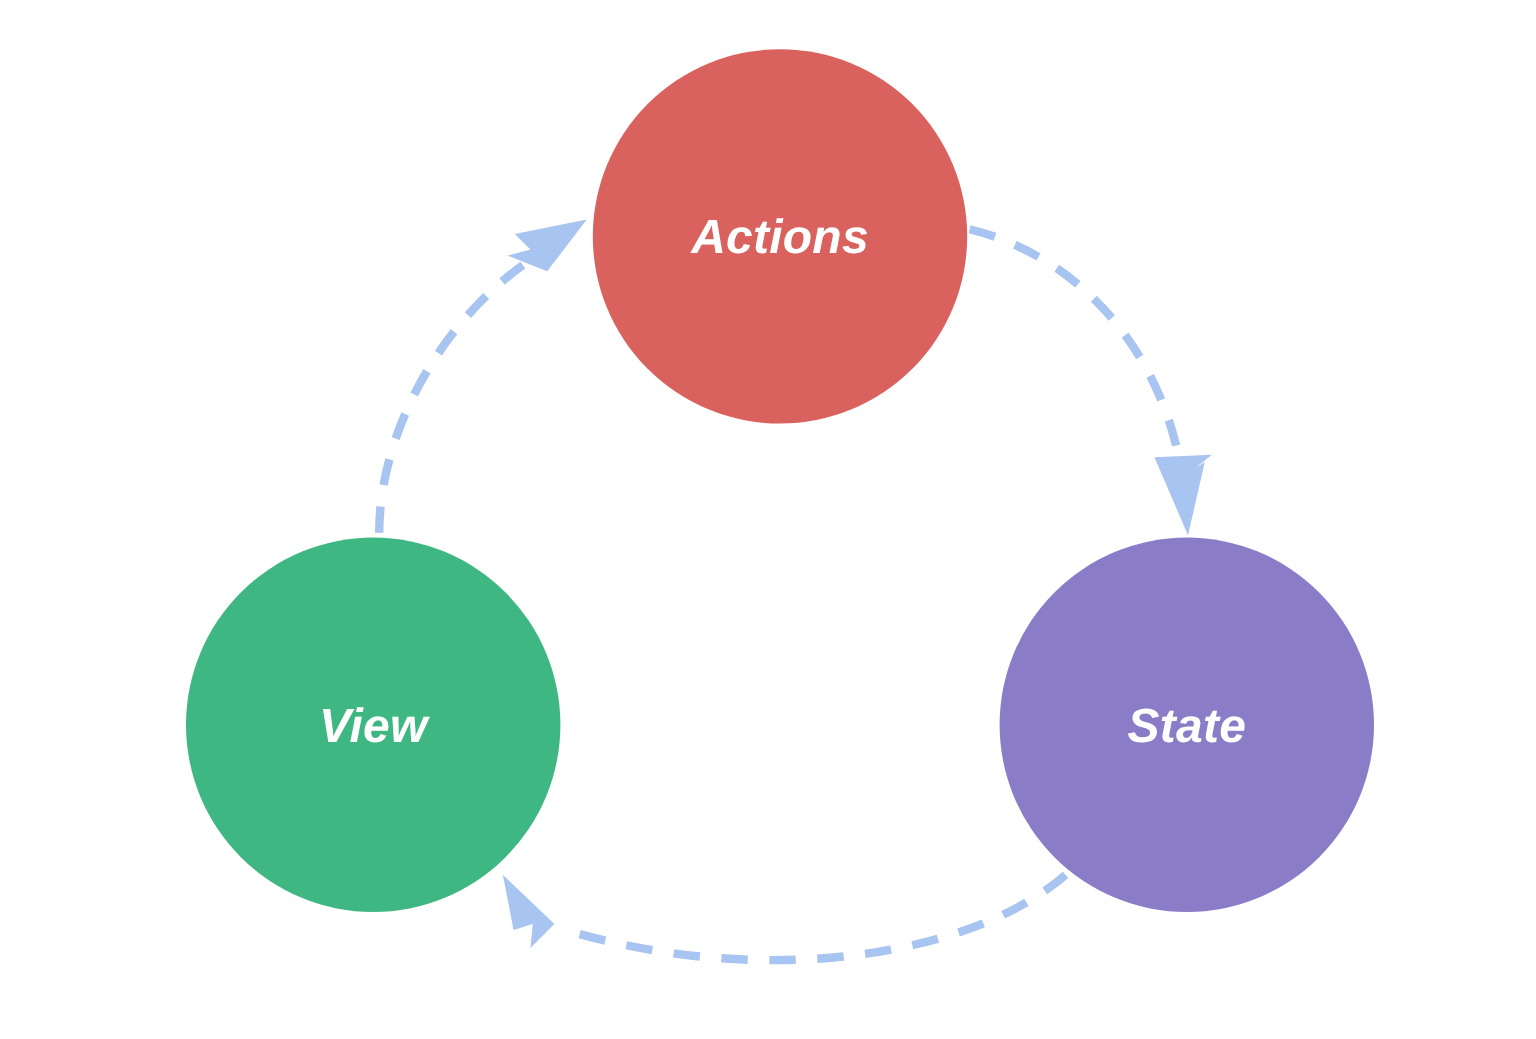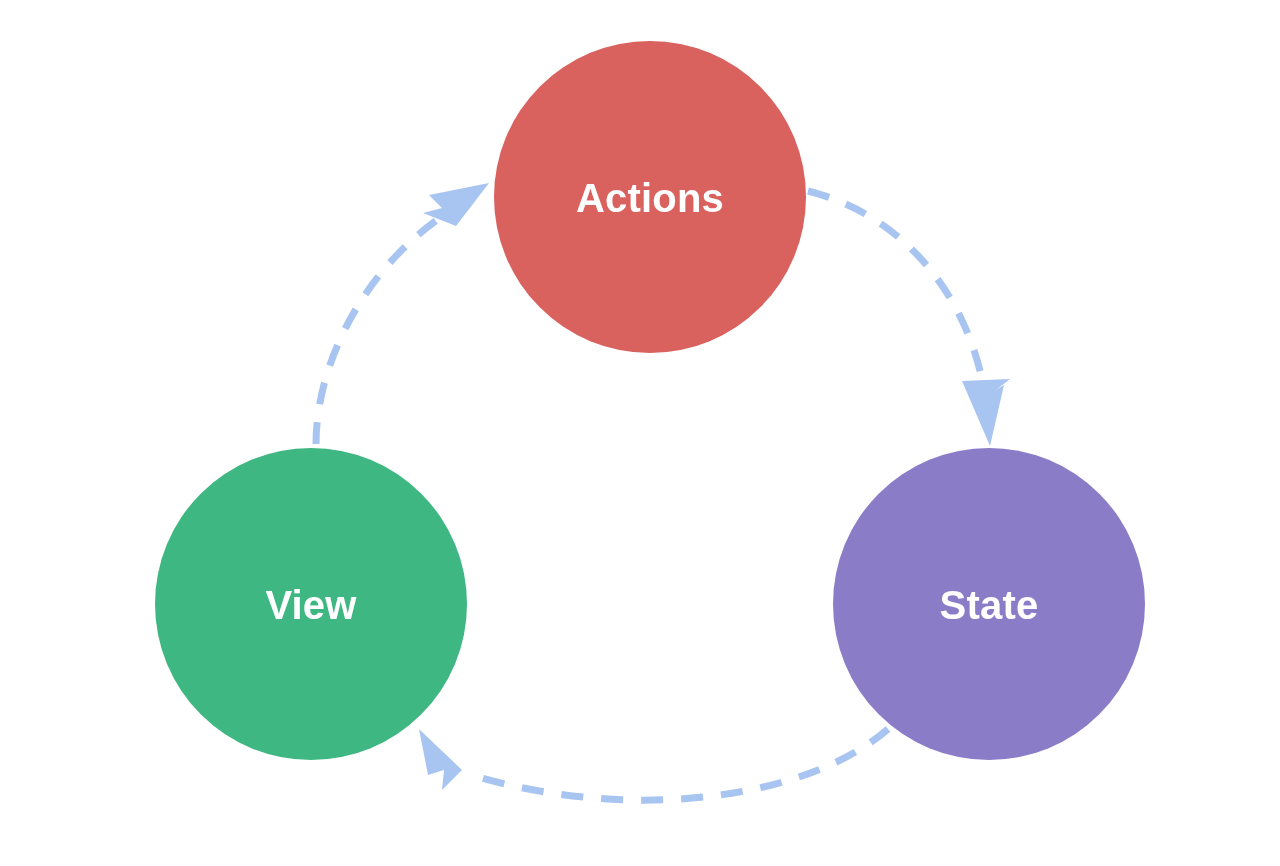--- a/index.html
+++ b/index.html
@@ -44,21 +44,21 @@
   .flow-arrowhead {
     stroke: none;
   }
   .node-circle {
     stroke: none;
   }
 </style>
 </head>
 <body style="background: rgb(255, 255, 255);">
 
-<div id="diagram-root" style="background: rgb(255, 255, 255);">
+<div id="diagram-root" style="background: rgb(255, 255, 255); font-style: italic;">
 
   <svg id="flow-svg" viewBox="0 0 1280 866" xmlns="http://www.w3.org/2000/svg">
 
     <g>
 
       <g>
         <path class="flow-edge" d="M 316 444 C 316 360 368 262 452 210" stroke="#a8c4f0" stroke-width="7" stroke-dasharray="22 18"></path>
         <polygon class="flow-arrowhead" points="489,183 456,226 423,213 442,208 429,195" fill="#a8c4f0"></polygon>
       </g>
 

